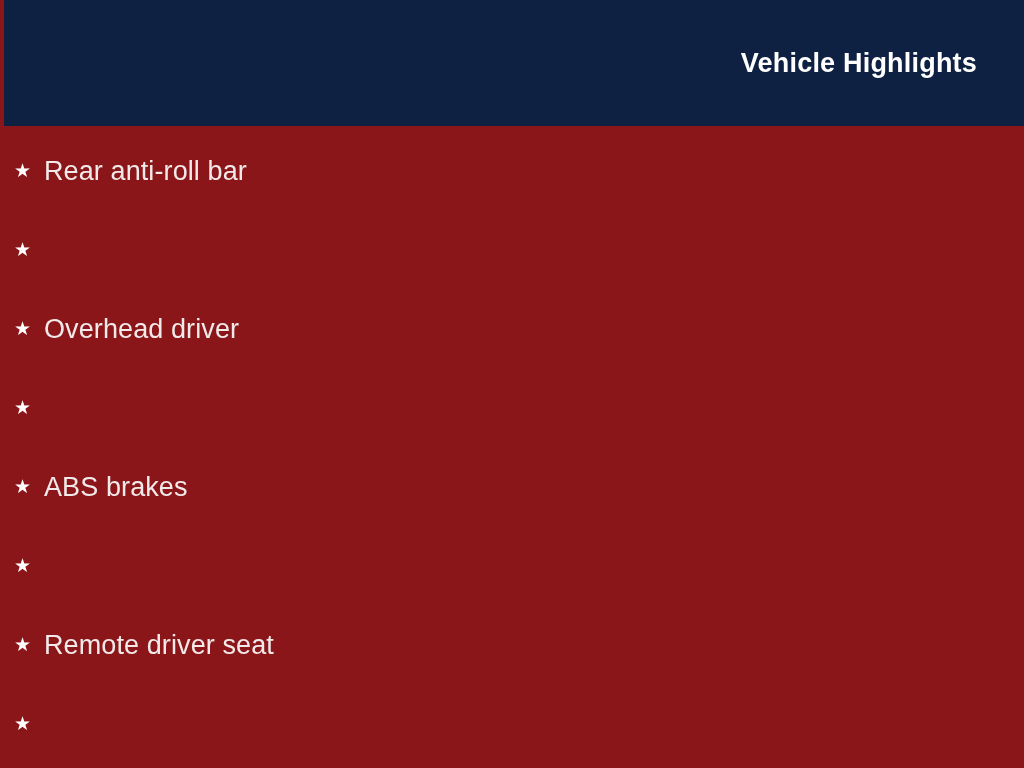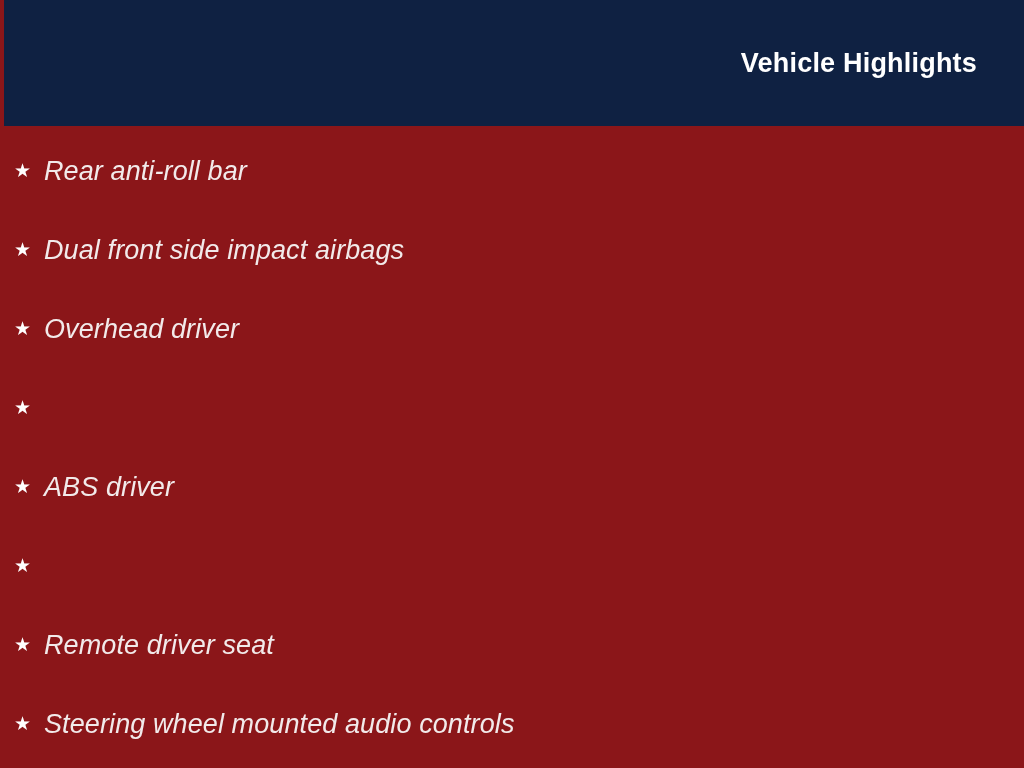--- a/index.html
+++ b/index.html
@@ -76,67 +76,64 @@
     height: 24px;
     display: flex;
     align-items: center;
     justify-content: center;
     font-size: 19px;
     line-height: 1;
     color: #ffffff;
   }
   .bullet-text {
     display: block;
-    font-style: italic;
   }
 </style>
 </head>
 <body>
 
 <div class="slide">
 
   <div class="slide-header">
     <h1 class="slide-title">Vehicle Highlights</h1>
   </div>
 
   <ul class="bullet-list">
 
     <li class="bullet-item">
       <span class="bullet-marker">★</span>
       <span class="bullet-text">Rear anti-roll bar</span>
     </li>
 
     <li class="bullet-item">
       <span class="bullet-marker">★</span>
-      <span class="bullet-text">Dual front side impact airbags</span>
     </li>
 
     <li class="bullet-item">
       <span class="bullet-marker">★</span>
       <span class="bullet-text">Overhead driver</span>
     </li>
 
     <li class="bullet-item">
       <span class="bullet-marker">★</span>
     </li>
 
     <li class="bullet-item">
       <span class="bullet-marker">★</span>
-      <span class="bullet-text">ABS driver</span>
+      <span class="bullet-text">ABS brakes</span>
     </li>
 
     <li class="bullet-item">
       <span class="bullet-marker">★</span>
     </li>
 
     <li class="bullet-item">
       <span class="bullet-marker">★</span>
       <span class="bullet-text">Remote driver seat</span>
     </li>
 
     <li class="bullet-item">
       <span class="bullet-marker">★</span>
-      <span class="bullet-text">Steering wheel mounted audio controls</span>
     </li>
 
   </ul>
 
 </div>
 
 </body></html>

